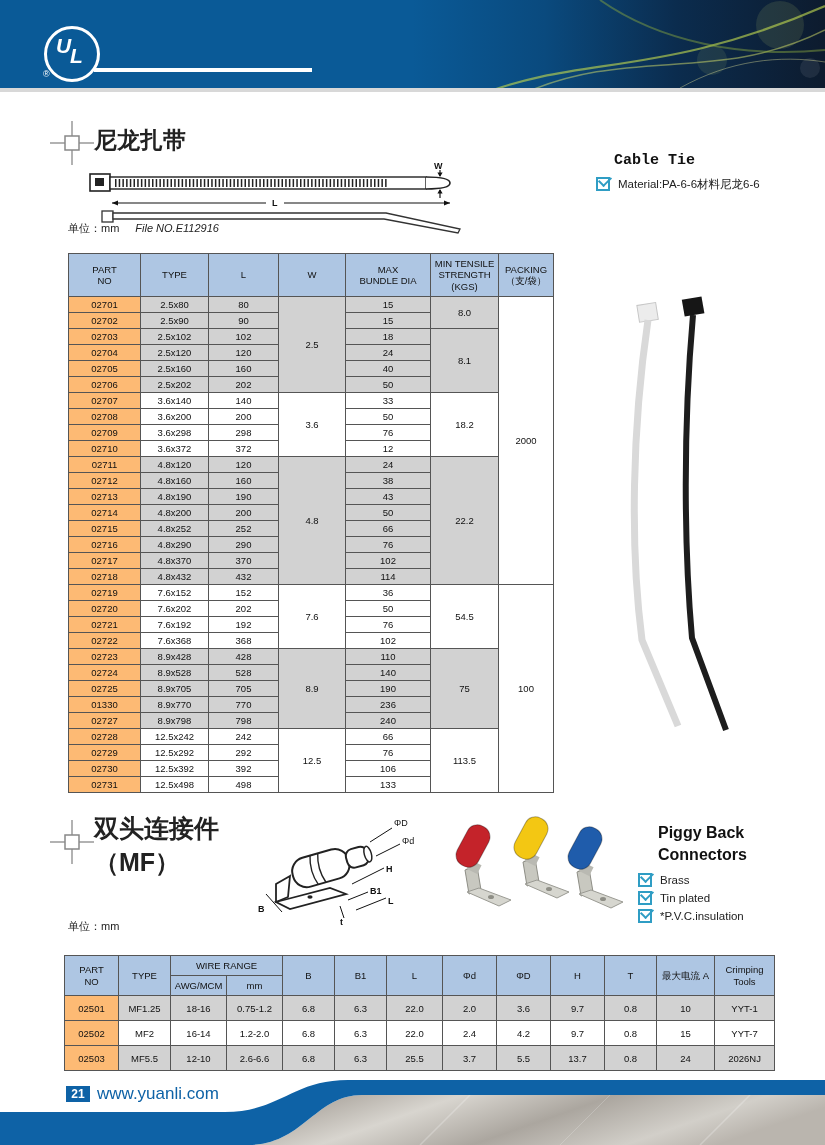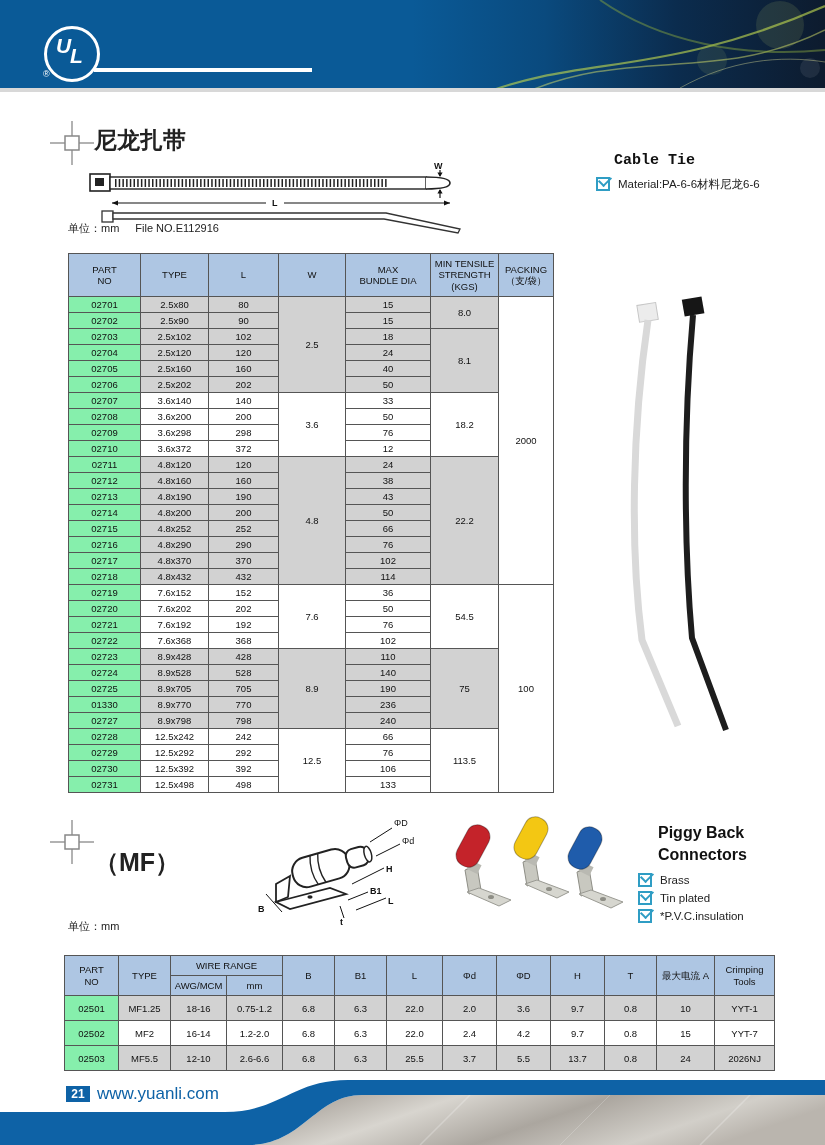--- a/index.html
+++ b/index.html
@@ -23,40 +23,40 @@
   
   .crosshair{position:absolute;}
   .sec-title{position:absolute;font-weight:bold;color:#222;}
   .t1{left:94px;top:125px;font-size:23px;}
   .t2a{left:94px;top:812px;font-size:25px;}
   .t2b{left:94px;top:846px;font-size:25px;}
 
   .unit-line{position:absolute;font-size:11px;color:#222;}
   .u1{left:68px;top:221px;}
   .u2{left:68px;top:919px;}
-  .unit-line .fileno{margin-left:16px;}
+  .unit-line .fileno{margin-left:16px;font-style:italic;}
 
   
   .cable-head{position:absolute;left:596px;top:152px;}
   .cable-head h3{margin:0 0 6px 18px;font-size:15px;font-weight:bold;color:#111;font-family:Liberation Mono, monospace;}
   .piggy-head{position:absolute;left:658px;top:822px;}
   .piggy-head h3{margin:0;font-size:16px;font-weight:bold;line-height:1.4;color:#111;}
   .features{position:absolute;left:638px;top:871px;}
   .check-row{display:flex;align-items:center;height:18px;font-size:11.5px;color:#222;}
   .cb{display:inline-block;width:10px;height:10px;border:2px solid #2f9dc4;position:relative;
       margin-right:8px;flex:none;}
   .cb::after{content:"";position:absolute;left:1px;top:-3px;width:10px;height:6px;
       border-left:2px solid #2f9dc4;border-bottom:2px solid #2f9dc4;transform:rotate(-45deg);}
 
   
   table{border-collapse:collapse;table-layout:fixed;}
   td,th{border:1px solid #555;text-align:center;vertical-align:middle;padding:0;
         font-size:9.5px;font-weight:normal;color:#111;overflow:hidden;}
   th{background:#aec6e3;white-space:pre-line;line-height:1.2;}
-  td.part{background:#86efac;}
+  td.part{background:#fdba74;}
   td.shade{background:#d2d2d2;}
   #tie-table{position:absolute;left:68px;top:253px;width:485px;}
   #tie-table thead th{height:42px;}
   #tie-table tbody td{height:15px;}
   #conn-table{position:absolute;left:64px;top:955px;width:710px;}
   #conn-table thead th{height:19px;}
   #conn-table tbody td{height:24px;}
 
   
   .tie-diagram{position:absolute;left:88px;top:162px;}
@@ -370,20 +370,21 @@
     <path d="M52,32 C36,140 34,260 46,352 L82,438" stroke="#d9d9d9" stroke-width="7" fill="none" stroke-linejoin="round"></path>
     <rect x="87" y="10" width="20" height="17" fill="#161616" transform="rotate(-10 97 18)"></rect>
     <path d="M97,27 C87,140 88,260 96,350 L130,442" stroke="#1d1d1d" stroke-width="6" fill="none" stroke-linejoin="round"></path>
   </svg>
 
   <svg class="crosshair" style="left:50px;top:820px;" width="44" height="44" viewBox="0 0 44 44">
     <line x1="0" y1="22" x2="44" y2="22" stroke="#999" stroke-width="1.5"></line>
     <line x1="22" y1="0" x2="22" y2="44" stroke="#999" stroke-width="1.5"></line>
     <rect x="15" y="15" width="14" height="14" fill="#fff" stroke="#888" stroke-width="1.5"></rect>
   </svg>
+  <h1 class="sec-title t2a" style="margin:0;">双头连接件</h1>
   <h1 class="sec-title t2b" style="margin:0;">（MF）</h1>
 
   <svg class="conn-diagram" width="168" height="115" viewBox="0 0 168 115">
     <g transform="rotate(-16 80 55)">
       <rect x="40" y="38" width="58" height="30" rx="14" fill="#fff" stroke="#222" stroke-width="2"></rect>
       <path d="M62,38 q-5,15 0,30 M70,38 q-5,15 0,30" fill="none" stroke="#222" stroke-width="1.4"></path>
       <rect x="96" y="43" width="22" height="19" rx="7" fill="#fff" stroke="#222" stroke-width="2"></rect>
       <ellipse cx="118" cy="52.5" rx="3.5" ry="8" fill="#fff" stroke="#222" stroke-width="1.5"></ellipse>
     </g>
     <path d="M38,64 L24,72 L24,90 L36,85 Z" fill="#fff" stroke="#222" stroke-width="1.8"></path>

